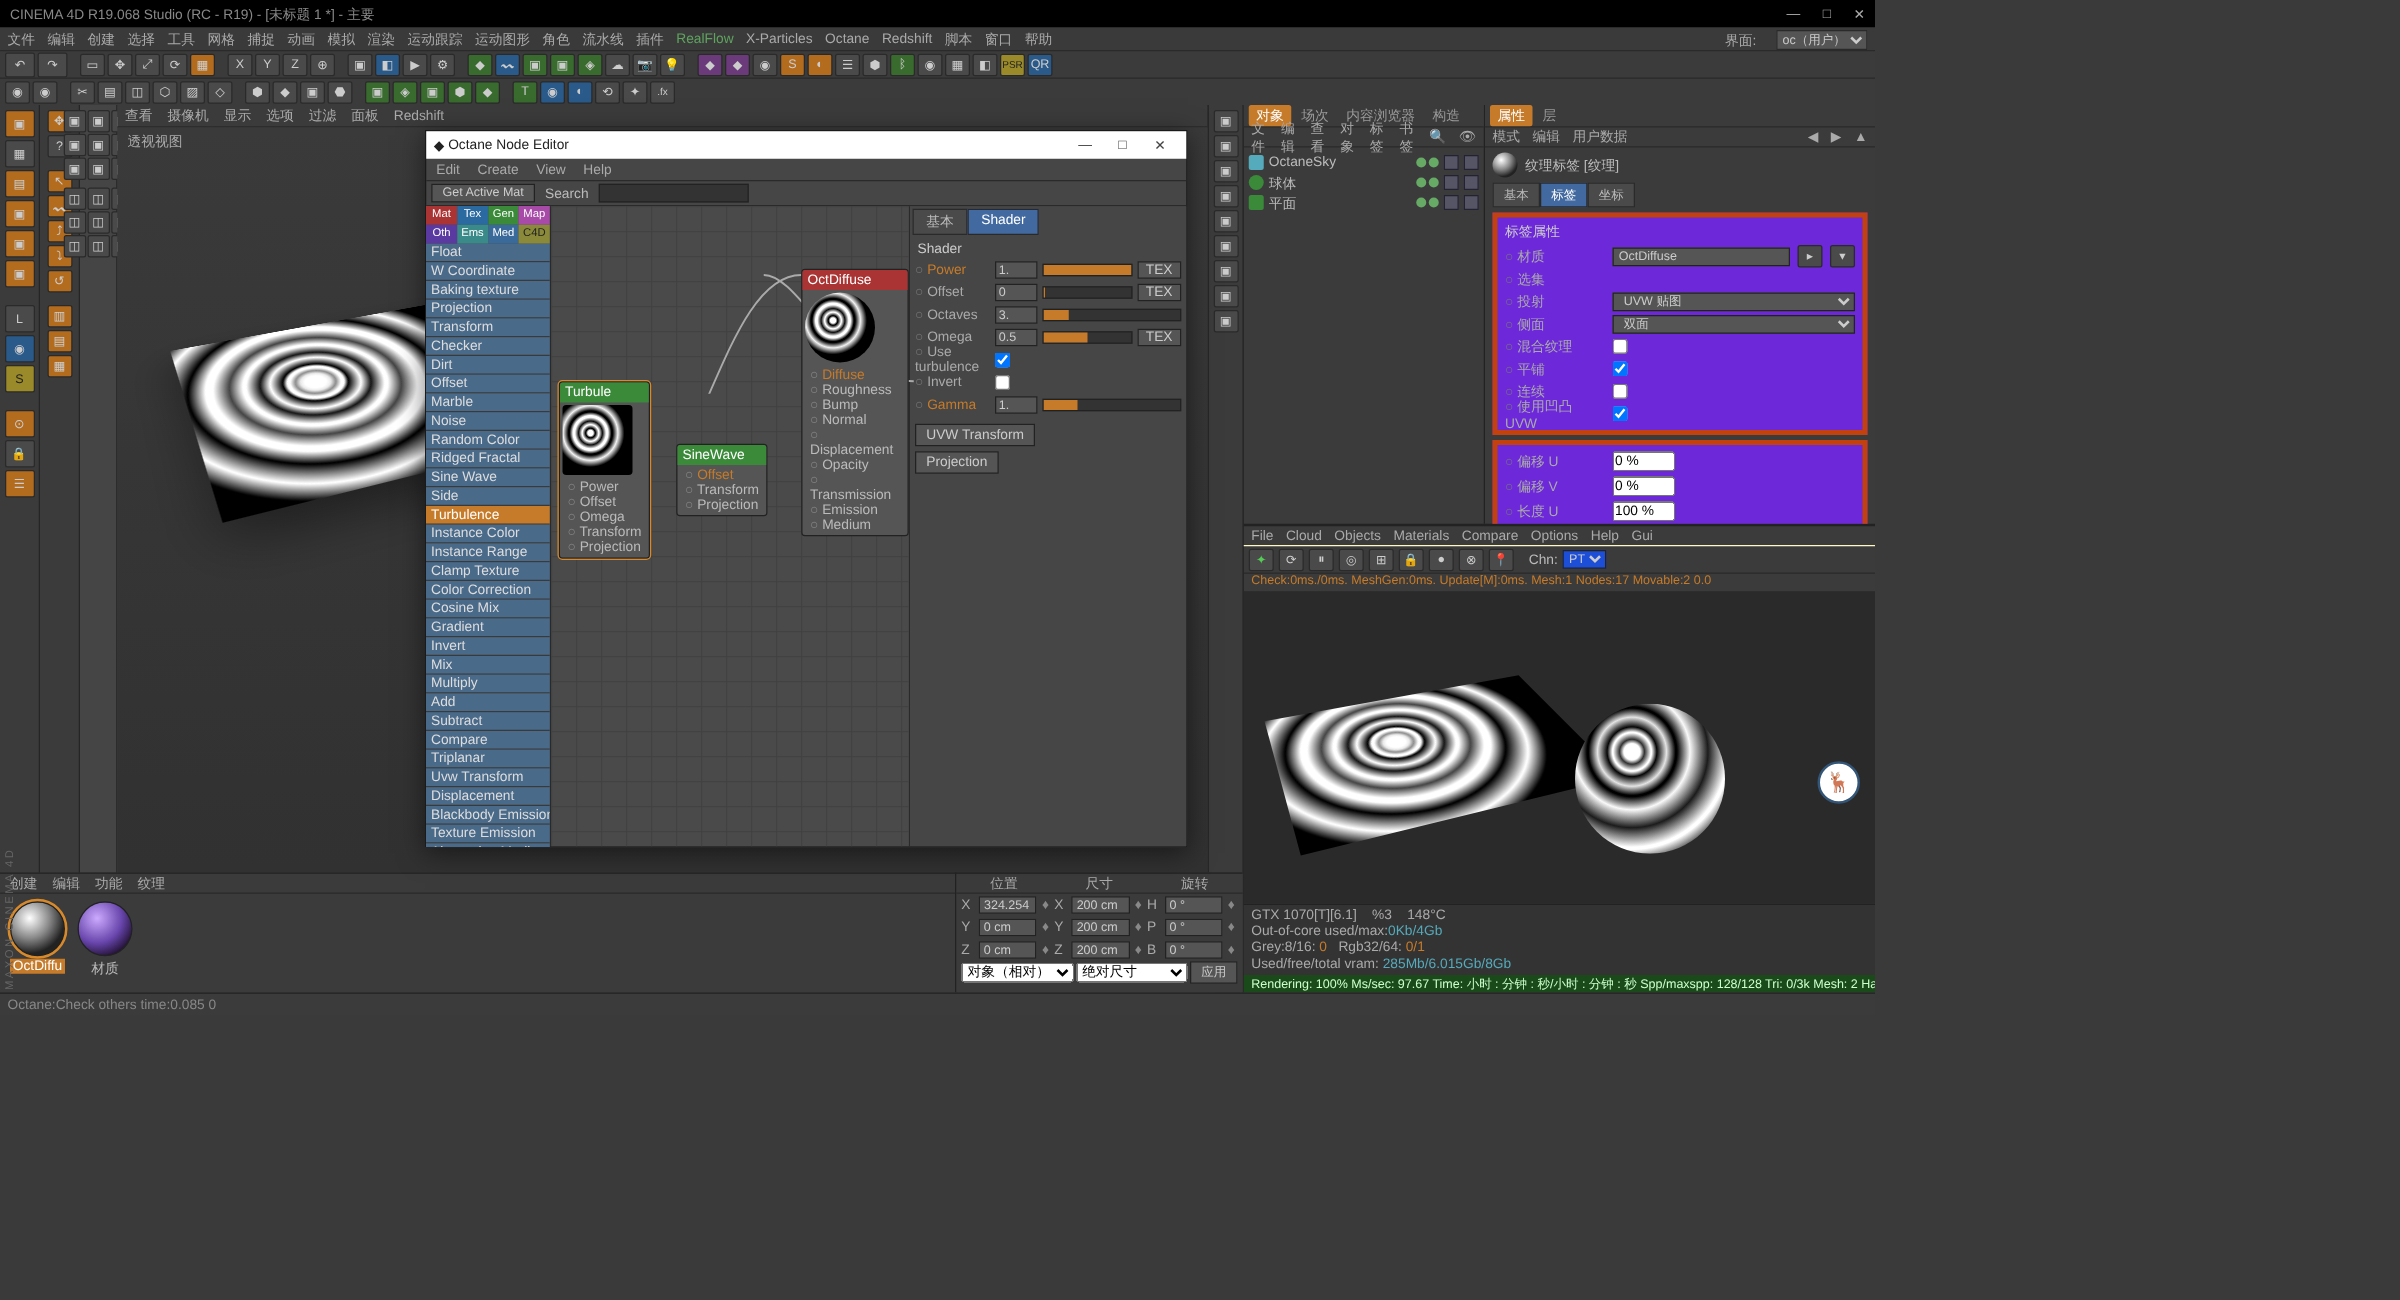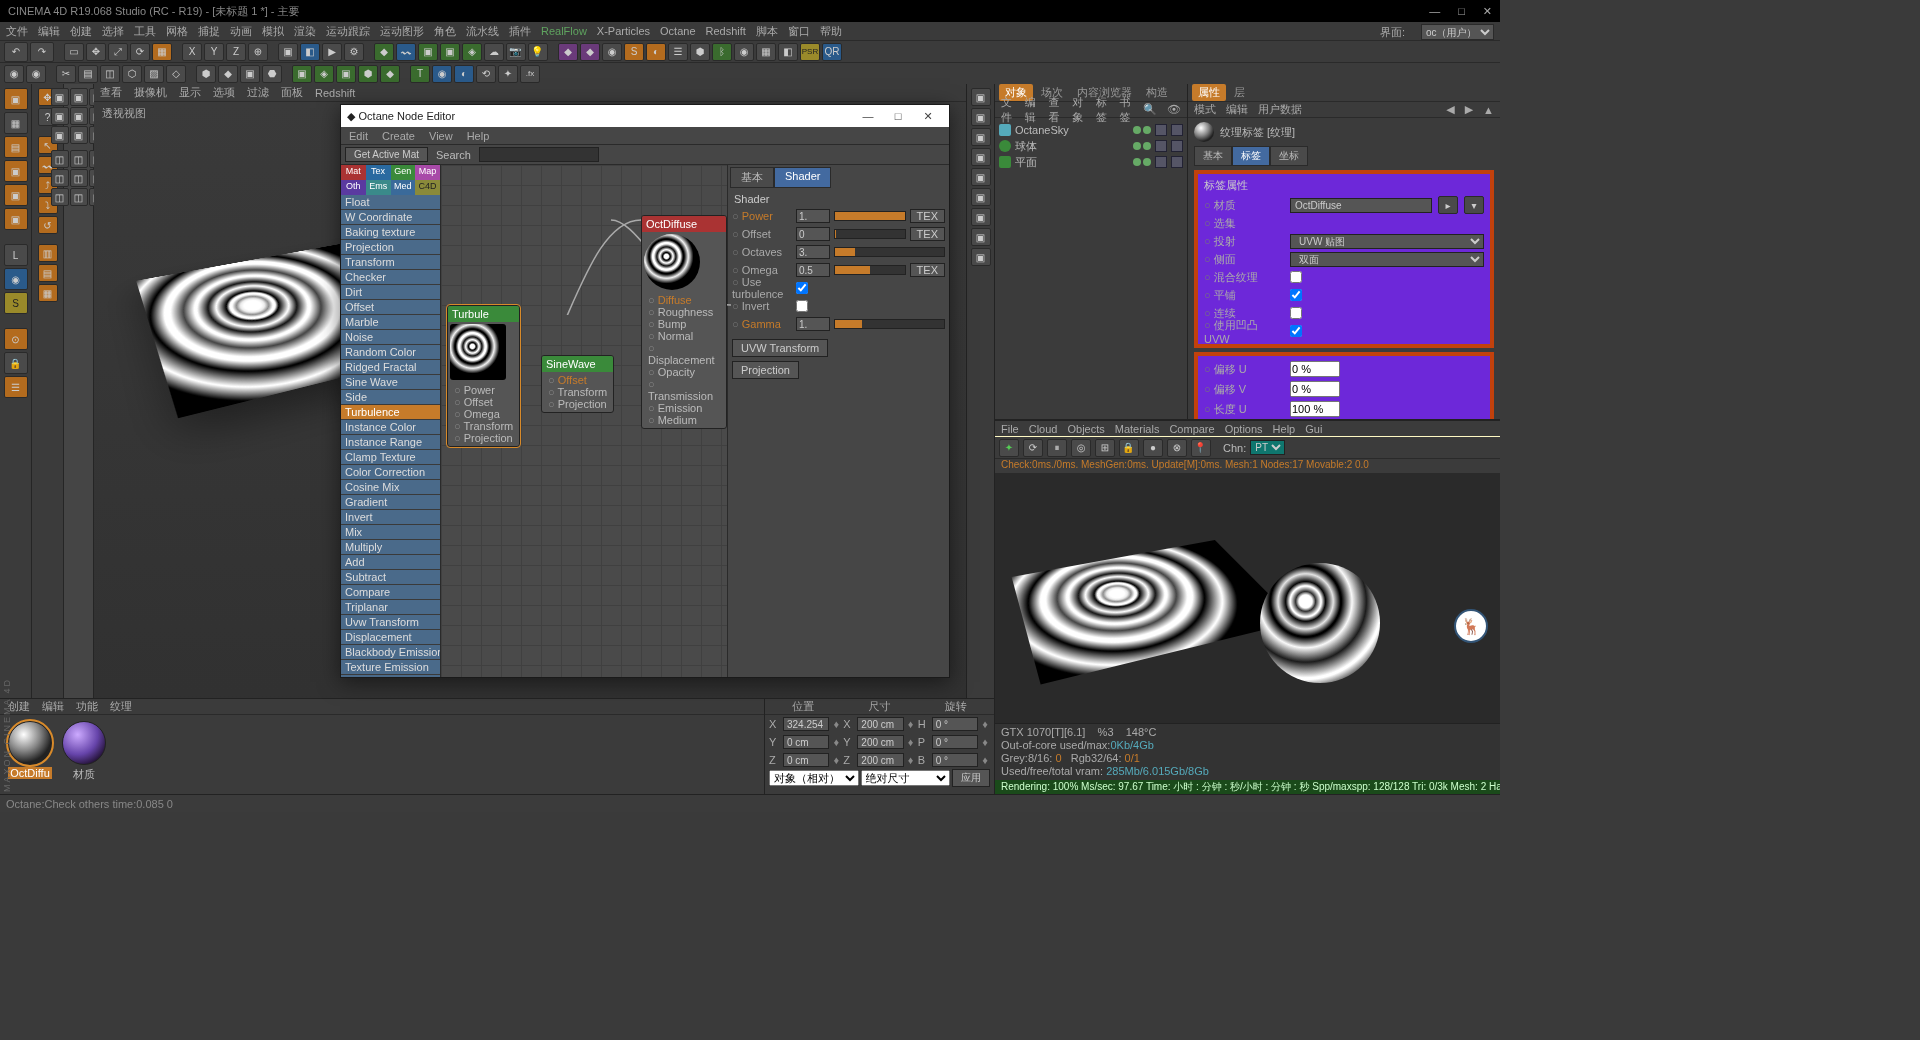--- a/index.html
+++ b/index.html
@@ -577,21 +577,21 @@
         <span class="tbtn" style="color:#5c5;">✦</span>
         <span class="tbtn">⟳</span>
         <span class="tbtn">⏸</span>
         <span class="tbtn">◎</span>
         <span class="tbtn">⊞</span>
         <span class="tbtn">🔒</span>
         <span class="tbtn">●</span>
         <span class="tbtn">⊗</span>
         <span class="tbtn">📍</span>
         <span style="margin-left:8px;">Chn:</span>
-        <select style="background:#0f766e;border:1px solid #222;color:#ccc;font-size:10px;"><option>PT</option></select>
+        <select style="background:#1d4ed8;border:1px solid #222;color:#ccc;font-size:10px;"><option>PT</option></select>
       </div>
       <div class="lvinfo">Check:0ms./0ms.  MeshGen:0ms.  Update[M]:0ms.  Mesh:1 Nodes:17 Movable:2  0.0</div>
       <div class="lvcanvas">
         <div class="lvplane"></div>
         <div class="lvsphere"></div>
         <div class="logothumb">🦌</div>
       </div>
       <div class="lvstats">
         <div><span>GTX 1070[T][6.1]</span>&nbsp;&nbsp;&nbsp;&nbsp;<span>%3</span>&nbsp;&nbsp;&nbsp;&nbsp;<span>148°C</span></div>
         <div><span>Out-of-core used/max:</span><span class="bl">0Kb/4Gb</span></div>

